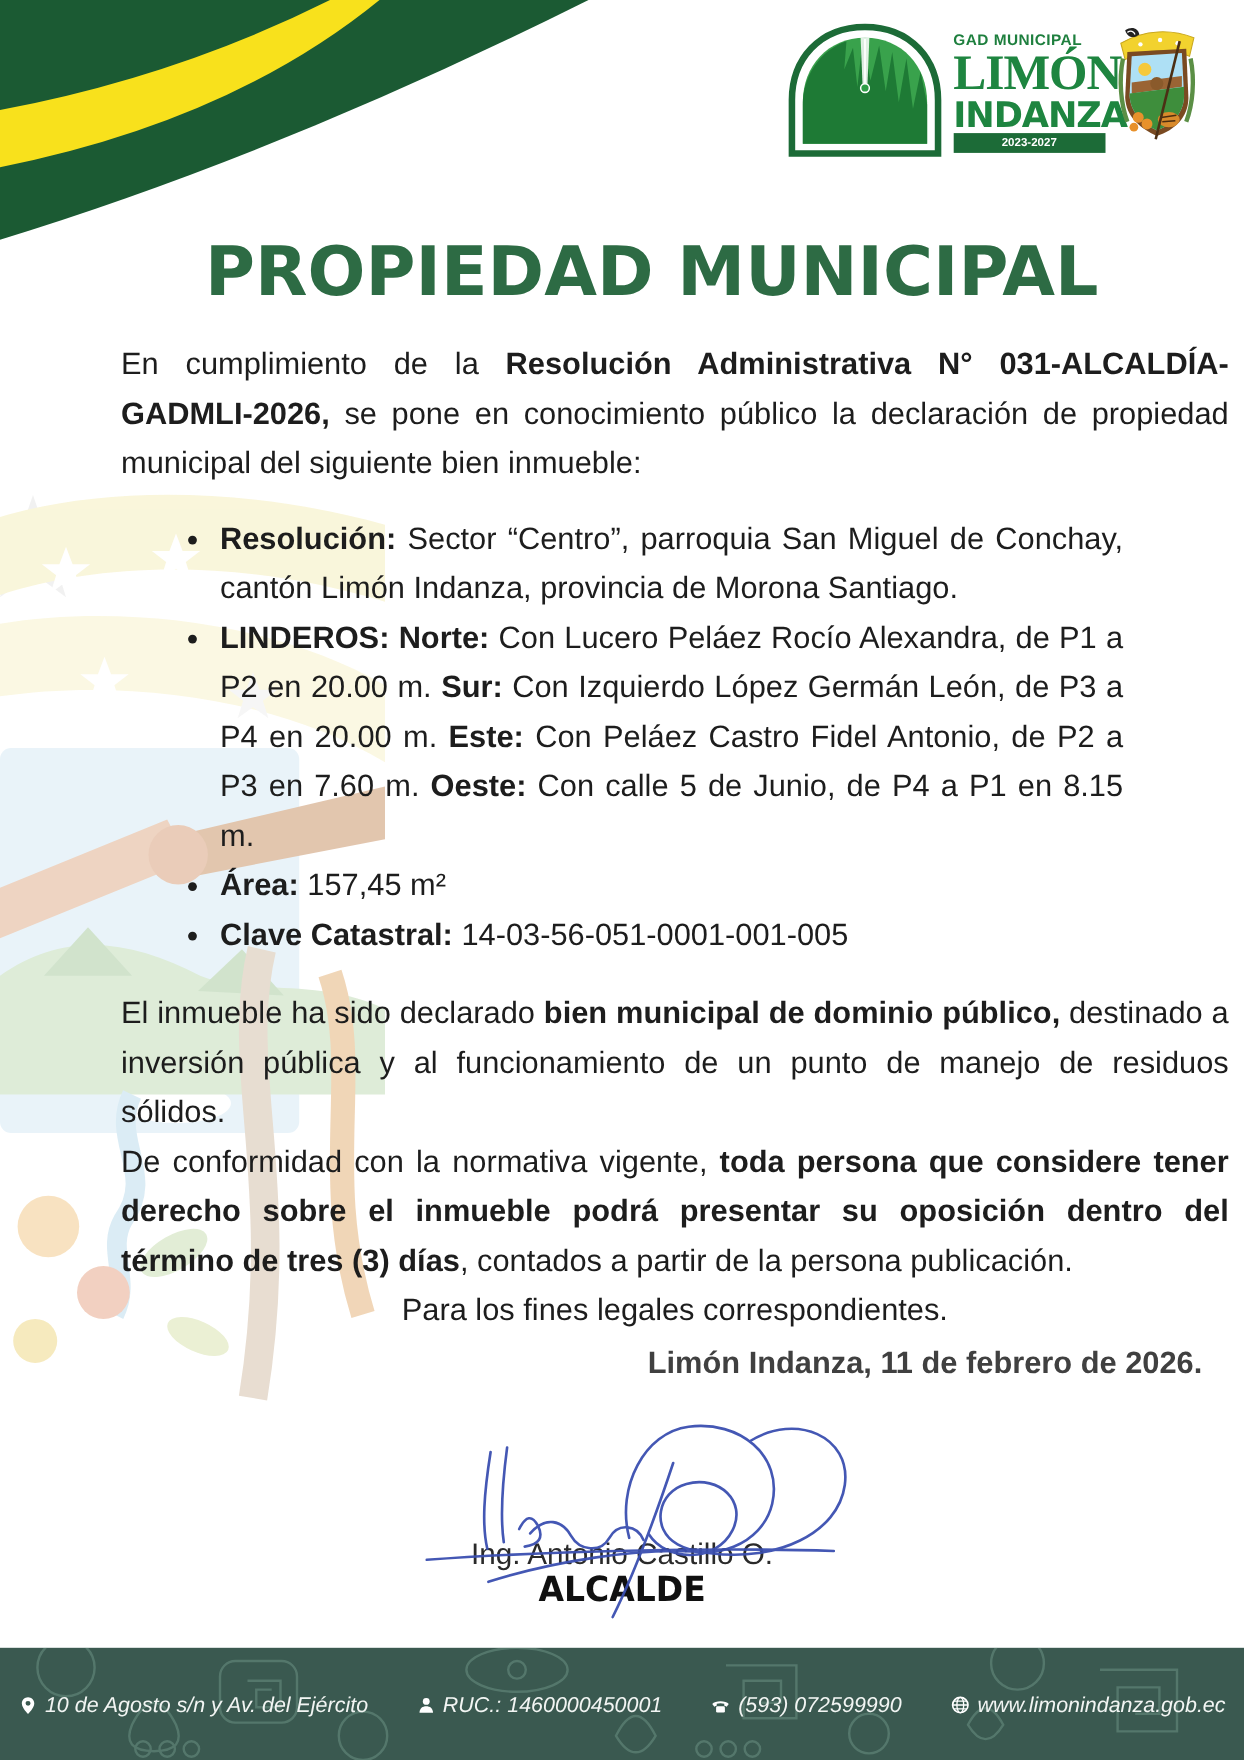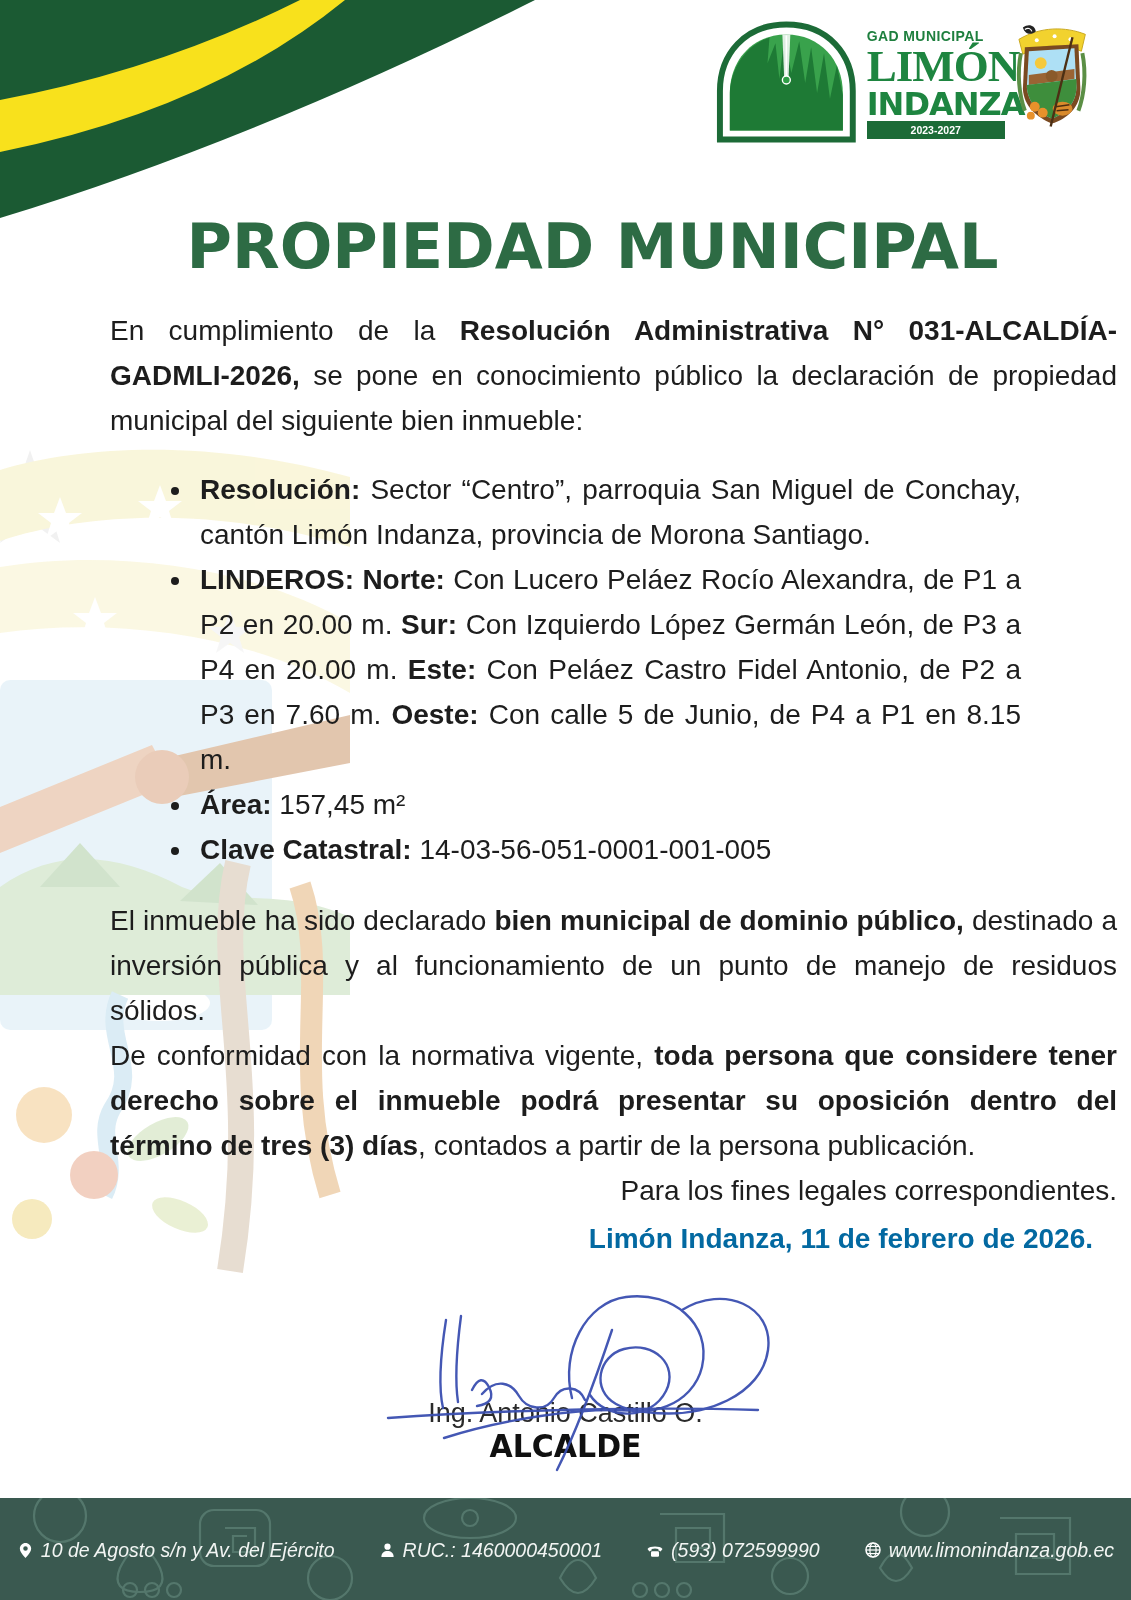--- a/index.html
+++ b/index.html
@@ -23,25 +23,25 @@
   .doc-title {
     position:absolute; top:146px; left:70px; width:1045px; z-index:3;
     text-align:center; color:#2D6B44; font-family:"DejaVu Sans", sans-serif;
     font-weight:800; font-size:62px; line-height:67px; letter-spacing:0;
   }
   
   .watermark { position:absolute; top:415px; left:0; z-index:0; pointer-events:none; }
   
   .content { position:absolute; top:308px; left:62px; width:1007px; z-index:2;margin-left:48px; }
   .para { font-size:28px; line-height:45px; text-align:justify; }
-  .para.nojust { text-align:right; }
+  .para.nojust { text-align:center; }
   .b { font-weight:bold; }
   ul.props { margin:24px 0 26px 84px; padding-right:96px; list-style:disc outside; }
   ul.props li { font-size:28px; line-height:45px; text-align:justify; padding-left:6px; }
-  .date-line { margin-top:10px; padding-right:24px; text-align:right; font-weight:bold; color:#0369a1; font-size:28px; }
+  .date-line { margin-top:10px; padding-right:24px; text-align:right; font-weight:bold; color:#404040; font-size:28px; }
   
   .sig-svg { position:absolute; top:1268px; left:360px; z-index:3; }
   .sig-name { position:absolute; top:1398px; left:0; width:1131px; text-align:center; font-size:27px; color:#2a2a2a; z-index:2; }
   .sig-role { position:absolute; top:1428px; left:0; width:1131px; text-align:center; font-size:30px; font-weight:800; color:#101010; letter-spacing:0; z-index:2; font-family:"DejaVu Sans", sans-serif; transform:scaleY(1.05); }
   
   .footer { position:absolute; bottom:0; left:0; width:1131px; height:102px; background:#3A5950; z-index:4; overflow:hidden; }
   .footer-pattern { position:absolute; inset:0; opacity:.38; }
   .footer-items { position:absolute; inset:0; display:flex; align-items:center; justify-content:center; gap:44px; padding-top:2px; }
   .footer-item { display:flex; align-items:center; gap:7px; color:#f2f5f3; font-style:italic; font-size:19.5px; white-space:nowrap; }
   .footer-item svg { flex:0 0 auto; }

